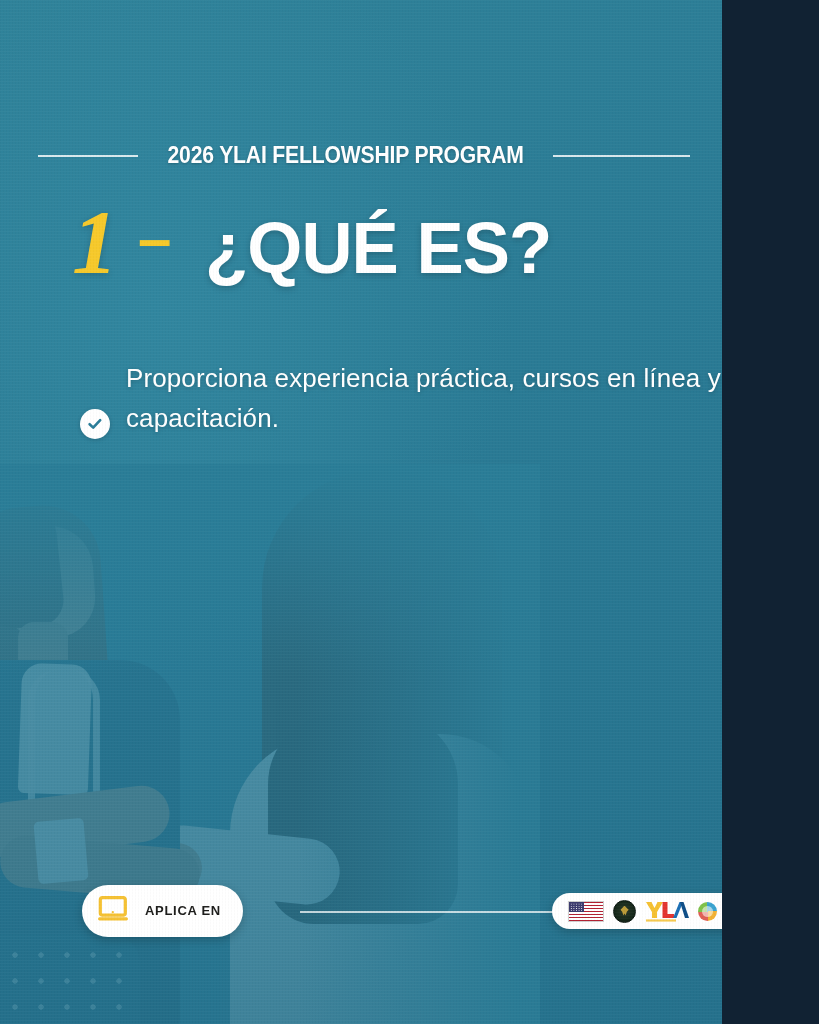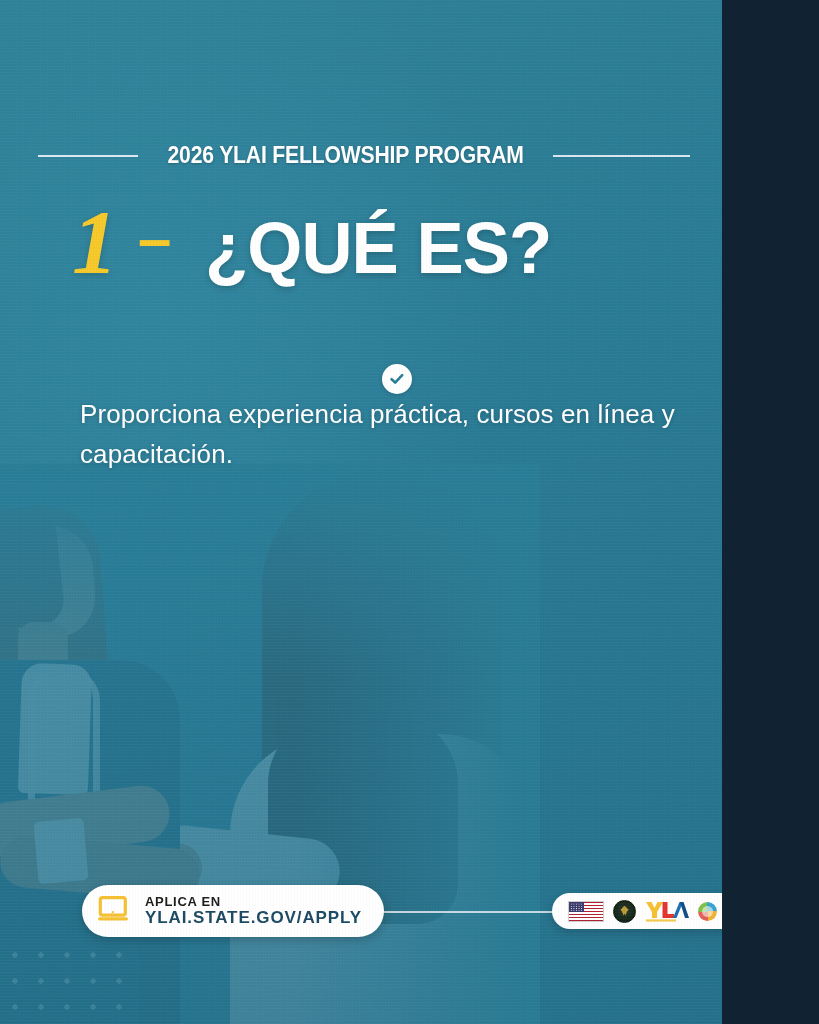--- a/index.html
+++ b/index.html
@@ -272,23 +272,22 @@
 
   
   .bullets {
     position: absolute;
     left: 80px;
     top: 358px;
     width: 650px;
   }
   .bullet {
     display: flex;
-    align-items: center;
+    align-items: flex-end;
     margin-bottom: 34px;
-    flex-direction: column;
   }
   .bullet .check {
     flex: 0 0 auto;
     width: 30px;
     height: 30px;
     border-radius: 50%;
     background: #ffffff;
     margin-top: 6px;
     margin-right: 16px;
     display: flex;
@@ -503,21 +502,20 @@
   <div class="apply-pill">
     <span class="laptop-icon">
       <svg width="34" height="27" viewBox="0 0 34 27" aria-hidden="true">
         <rect x="2.3" y="1.6" width="25" height="17.5" rx="2.2" fill="none" stroke="#f5c132" stroke-width="3.2"></rect>
         <circle cx="14.8" cy="16.2" r="1.15" fill="#f5c132"></circle>
         <rect x="0" y="21.2" width="30" height="3.2" rx="1.6" fill="#f5c132"></rect>
       </svg>
     </span>
     <span class="apply-lines">
       <span class="apply-top">APLICA EN</span>
-      <span class="apply-url">YLAI.STATE.GOV/APPLY</span>
     </span>
   </div>
 
   <div class="logos-pill">
 
     <span class="flag-icon">
       <span class="stripes"></span>
       <span class="canton"></span>
     </span>
 

